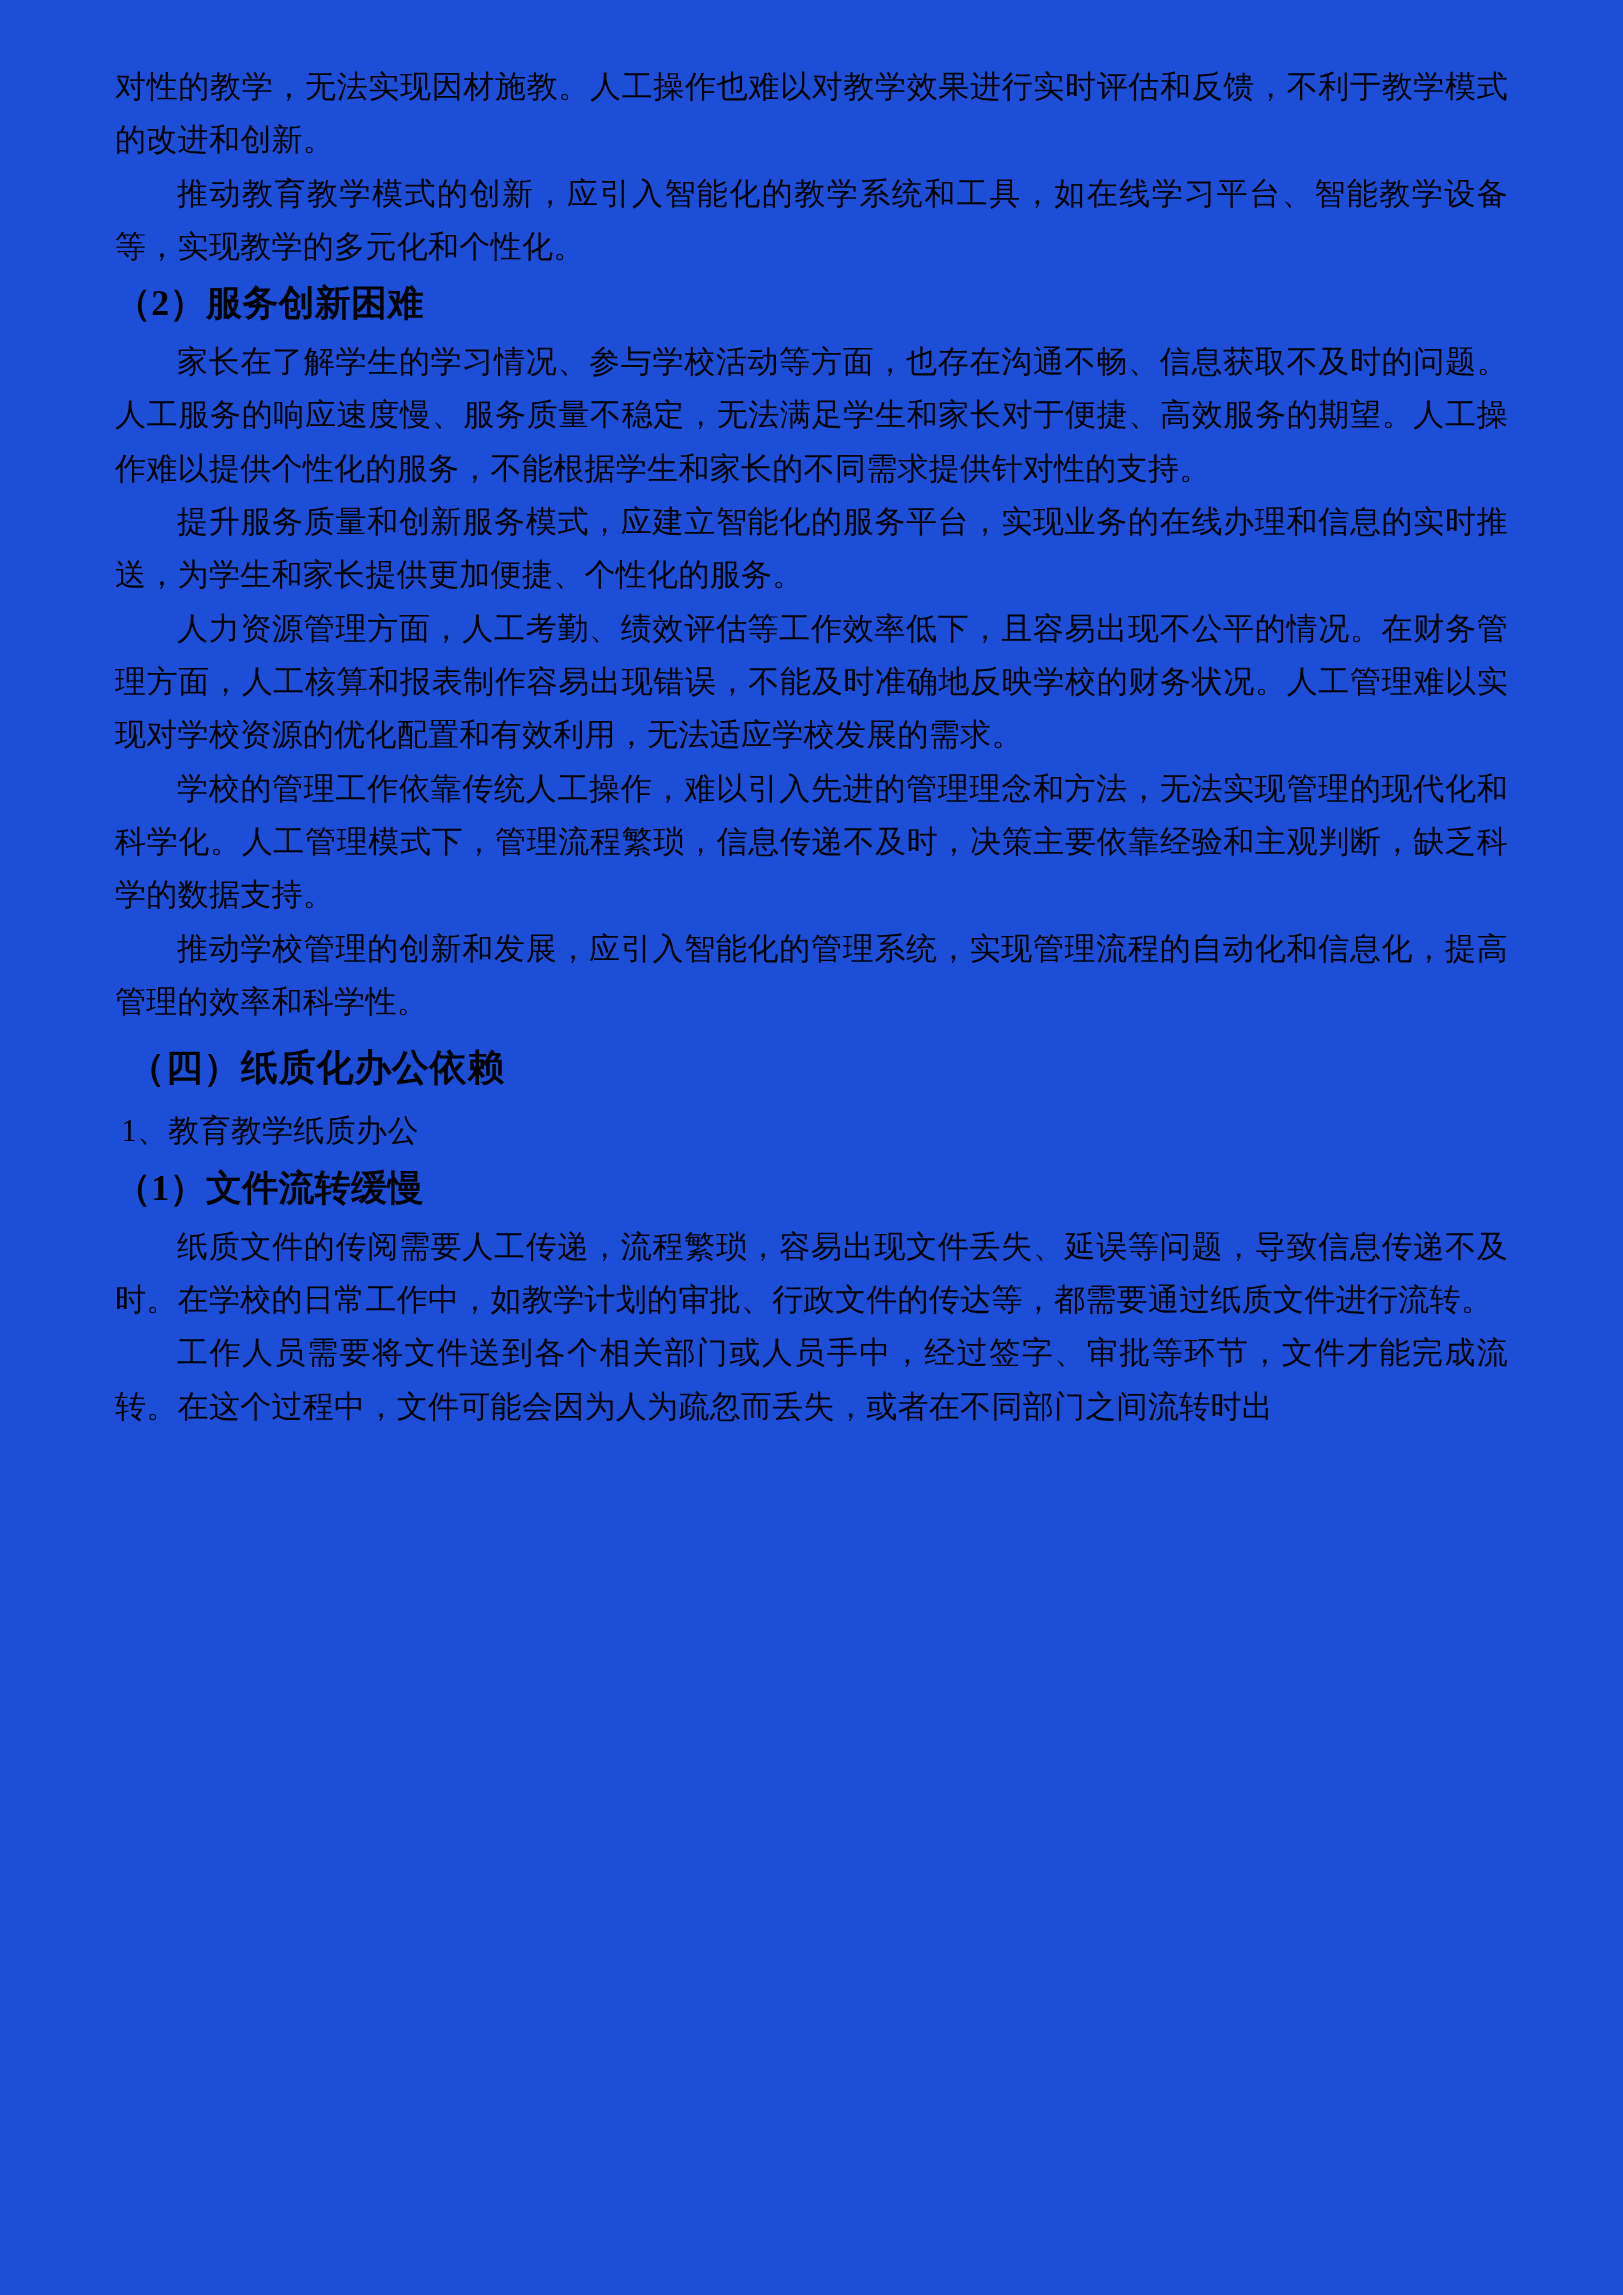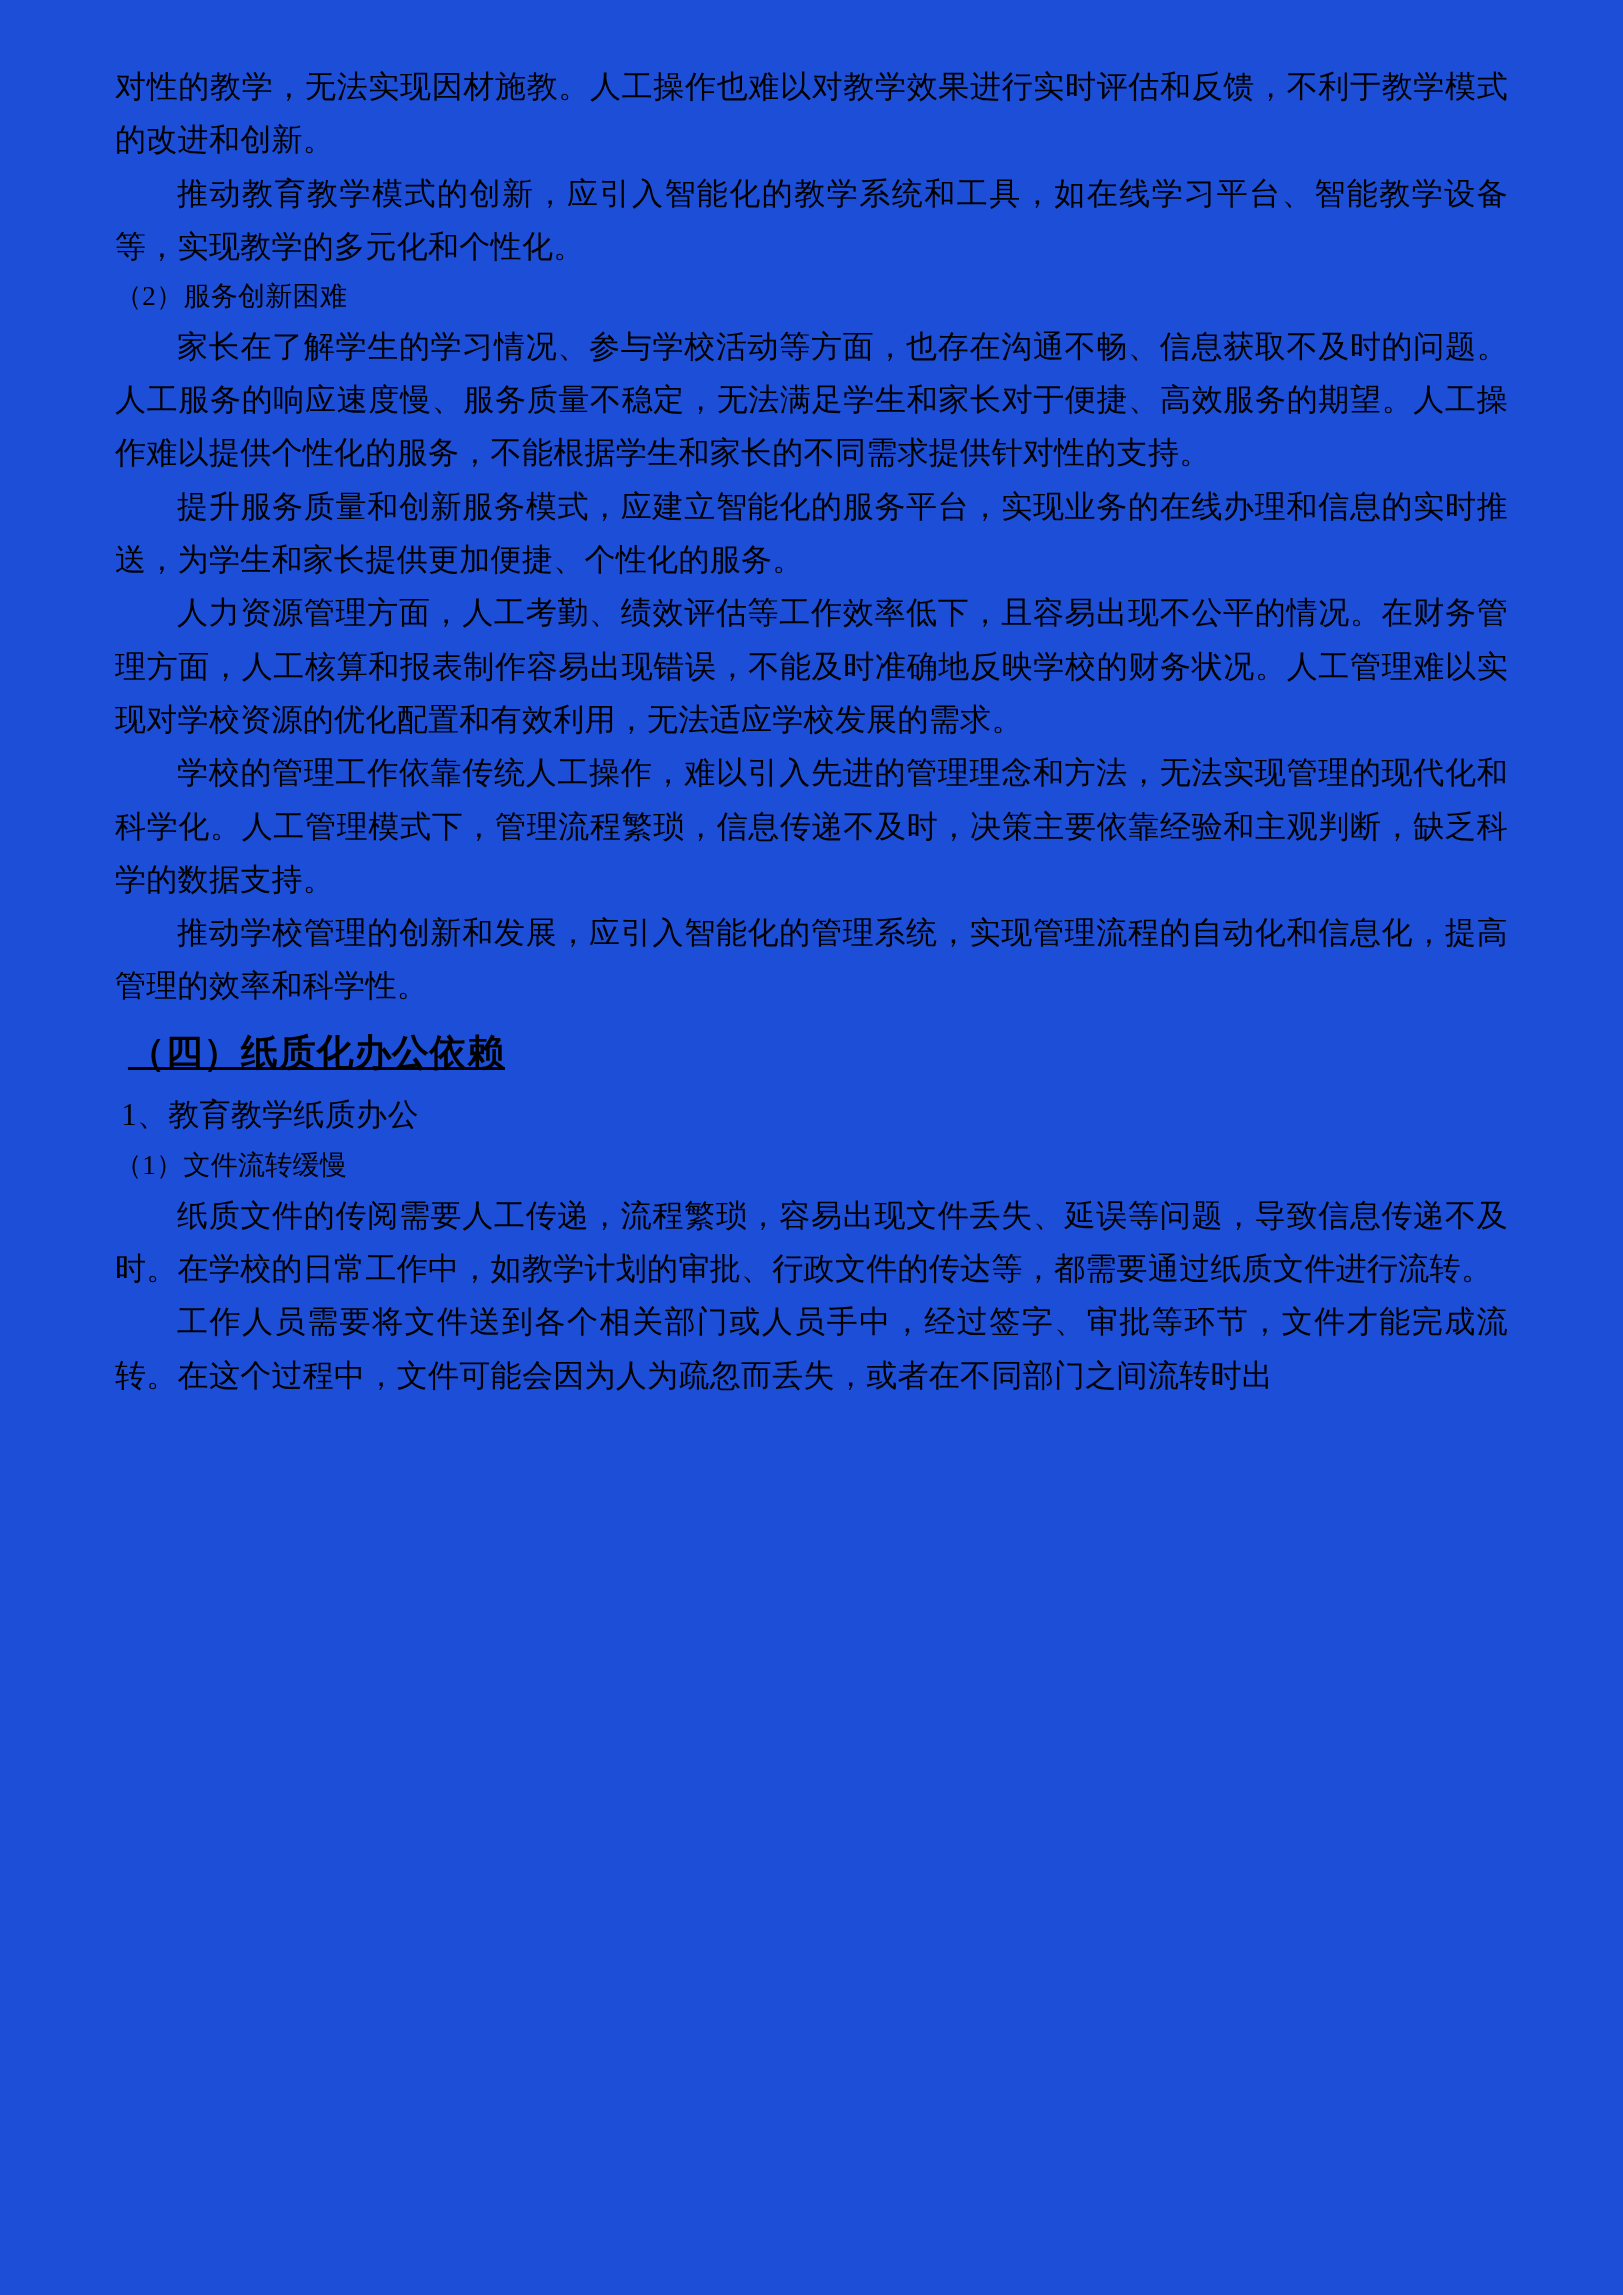--- a/index.html
+++ b/index.html
@@ -33,34 +33,33 @@
   }
   p.cont {
     margin: 0;
     text-indent: 0;
     font-size: 31px;
     line-height: 1.72;
     letter-spacing: 0.3px;
   }
   h3.sub-head {
     margin: 0;
-    font-size: 27px;
+    font-size: 36px;
     line-height: 1.72;
-    font-weight: normal;
+    font-weight: bold;
     text-indent: 0;
     letter-spacing: 0.3px;
   }
   h2.section-head {
     margin: 9.2px 0 3.9px 0;
     font-size: 37px;
     line-height: 1.66;
     font-weight: bold;
     text-indent: 0.35em;
     letter-spacing: 0.7px;
-    text-decoration: underline;
   }
   h3.num-head {
     margin: 0;
     font-size: 31px;
     line-height: 1.78;
     font-weight: normal;
     text-indent: 0.2em;
     letter-spacing: 0.3px;
   }
 </style>

